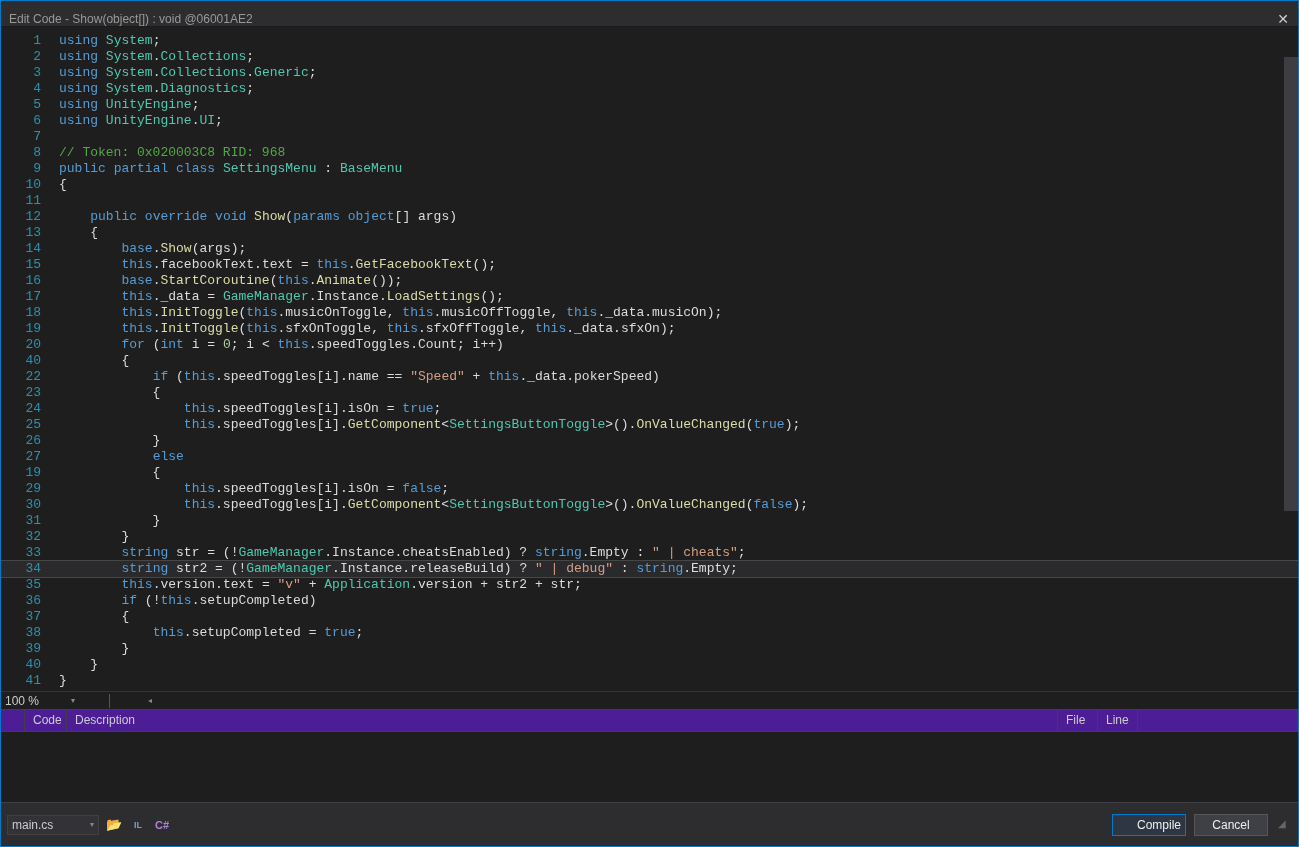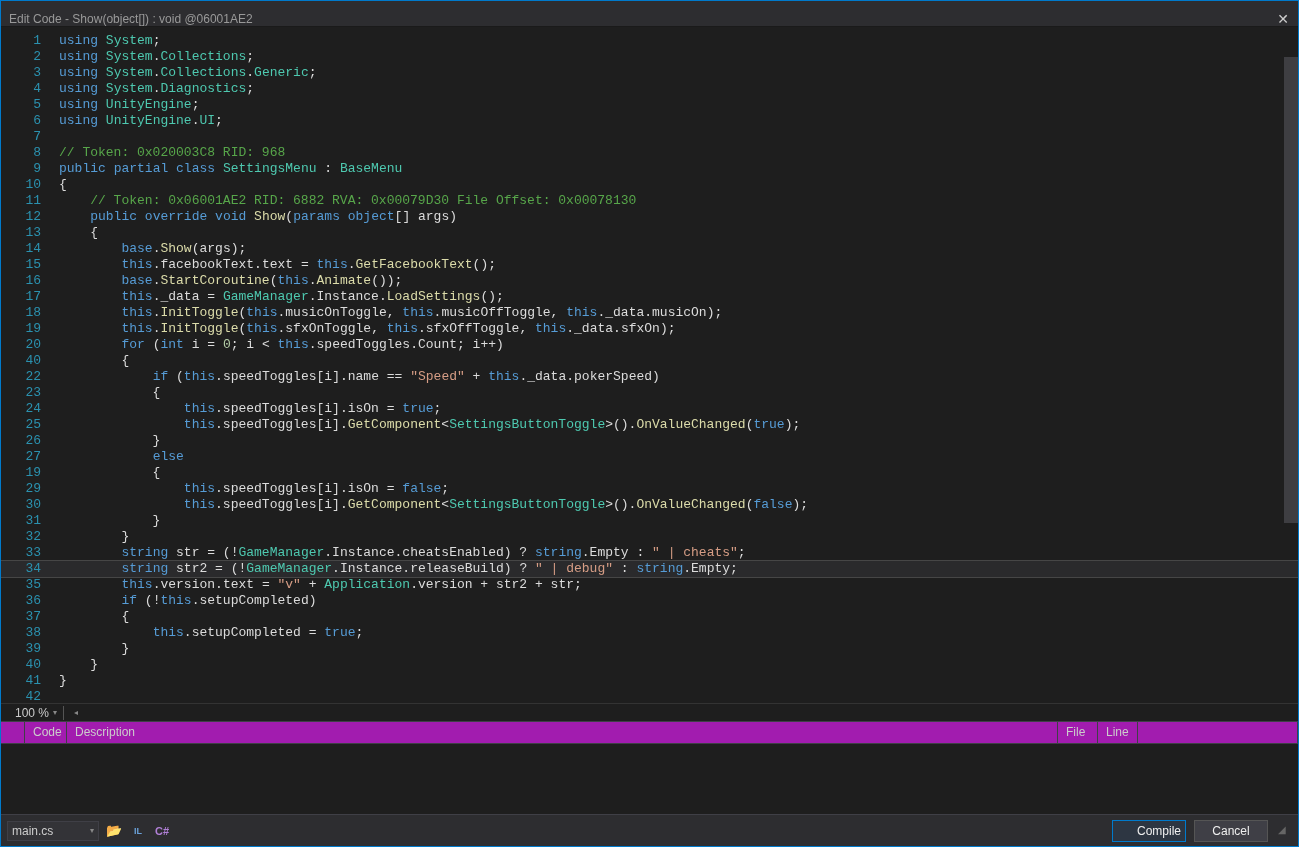--- a/index.html
+++ b/index.html
@@ -57,43 +57,44 @@
 .id { color:#dcdcdc; }
 .mth { color:#dcdcaa; }
 .pn { color:#dcdcdc; }
 .scrollbar-v {
   width:14px; background:#3e3e42; position:absolute; right:0; top:30px; bottom:180px;
 }
 .statusbar-zoom {
   height: 18px;
   background: #1e1e1e;
   display:flex; align-items:center;
-  padding: 0 14px;
+  padding: 0 4px;
   color:#ccc;
   border-top: 1px solid #333;
+  gap: 28px;
 }
 .zoom-sep { width:1px; height:14px; background:#555; margin:0 6px;}
 .dd-arrow{font-size:8px; color:#888; margin-left:4px;}
 .errorlist {
   background:#252526;
   border-top:1px solid #3f3f46;
   display:flex; flex-direction:column;
 }
 .errorlist-header {
   height:22px; display:flex;
-  background:#a21caf;
+  background:#4c1d95;
   border-bottom:1px solid #3f3f46;
 }
 .col-h {
   padding: 3px 8px; color:#ccc;
   border-right:1px solid #3f3f46;
 }
 .errorlist-body { height:70px; background:#1e1e1e;}
 .bottombar {
-  height: 32px;
+  height: 44px;
   background:#2d2d30;
   border-top:1px solid #3f3f46;
   display:flex; align-items:center; justify-content:space-between;
   padding: 0 6px;
 }
 .bb-left { display:flex; align-items:center; gap:6px;}
 .fname-dd {
   width:92px; height:20px;
   background:#333337; border:1px solid #3f3f46;
   color:#ccc; padding:1px 4px;
@@ -124,21 +125,21 @@
       <div class="line"><span class="ln">1</span><span class="code"><span class="kw">using</span><span class="pn"> </span><span class="type">System</span><span class="pn">;</span></span></div>
       <div class="line"><span class="ln">2</span><span class="code"><span class="kw">using</span><span class="pn"> </span><span class="type">System</span><span class="pn">.</span><span class="type">Collections</span><span class="pn">;</span></span></div>
       <div class="line"><span class="ln">3</span><span class="code"><span class="kw">using</span><span class="pn"> </span><span class="type">System</span><span class="pn">.</span><span class="type">Collections</span><span class="pn">.</span><span class="type">Generic</span><span class="pn">;</span></span></div>
       <div class="line"><span class="ln">4</span><span class="code"><span class="kw">using</span><span class="pn"> </span><span class="type">System</span><span class="pn">.</span><span class="type">Diagnostics</span><span class="pn">;</span></span></div>
       <div class="line"><span class="ln">5</span><span class="code"><span class="kw">using</span><span class="pn"> </span><span class="type">UnityEngine</span><span class="pn">;</span></span></div>
       <div class="line"><span class="ln">6</span><span class="code"><span class="kw">using</span><span class="pn"> </span><span class="type">UnityEngine</span><span class="pn">.</span><span class="type">UI</span><span class="pn">;</span></span></div>
       <div class="line"><span class="ln">7</span><span class="code"></span></div>
       <div class="line"><span class="ln">8</span><span class="code"><span class="cm">// Token: 0x020003C8 RID: 968</span></span></div>
       <div class="line"><span class="ln">9</span><span class="code"><span class="kw">public</span><span class="pn"> </span><span class="kw">partial</span><span class="pn"> </span><span class="kw">class</span><span class="pn"> </span><span class="type">SettingsMenu</span><span class="pn"> : </span><span class="type">BaseMenu</span></span></div>
       <div class="line"><span class="ln">10</span><span class="code"><span class="pn">{</span></span></div>
-      <div class="line"><span class="ln">11</span><span class="code"><span class="pn">    </span><span class="cm">// Token: 0x06001AE2 RID: 6882 RVA: 0x00079D30 File Offset: 0x00078130</span></span></div>
+      <div class="line"><span class="ln">11</span><span class="code"><span class="pn">    </span></span></div>
       <div class="line"><span class="ln">12</span><span class="code"><span class="pn">    </span><span class="kw">public</span><span class="pn"> </span><span class="kw">override</span><span class="pn"> </span><span class="kw">void</span><span class="pn"> </span><span class="mth">Show</span><span class="pn">(</span><span class="kw">params</span><span class="pn"> </span><span class="kw">object</span><span class="pn">[] </span><span class="id">args</span><span class="pn">)</span></span></div>
       <div class="line"><span class="ln">13</span><span class="code"><span class="pn">    {</span></span></div>
       <div class="line"><span class="ln">14</span><span class="code"><span class="pn">        </span><span class="kw">base</span><span class="pn">.</span><span class="mth">Show</span><span class="pn">(</span><span class="id">args</span><span class="pn">);</span></span></div>
       <div class="line"><span class="ln">15</span><span class="code"><span class="pn">        </span><span class="kw">this</span><span class="pn">.</span><span class="id">facebookText</span><span class="pn">.</span><span class="id">text</span><span class="pn"> = </span><span class="kw">this</span><span class="pn">.</span><span class="mth">GetFacebookText</span><span class="pn">();</span></span></div>
       <div class="line"><span class="ln">16</span><span class="code"><span class="pn">        </span><span class="kw">base</span><span class="pn">.</span><span class="mth">StartCoroutine</span><span class="pn">(</span><span class="kw">this</span><span class="pn">.</span><span class="mth">Animate</span><span class="pn">());</span></span></div>
       <div class="line"><span class="ln">17</span><span class="code"><span class="pn">        </span><span class="kw">this</span><span class="pn">.</span><span class="id">_data</span><span class="pn"> = </span><span class="type">GameManager</span><span class="pn">.</span><span class="id">Instance</span><span class="pn">.</span><span class="mth">LoadSettings</span><span class="pn">();</span></span></div>
       <div class="line"><span class="ln">18</span><span class="code"><span class="pn">        </span><span class="kw">this</span><span class="pn">.</span><span class="mth">InitToggle</span><span class="pn">(</span><span class="kw">this</span><span class="pn">.</span><span class="id">musicOnToggle</span><span class="pn">, </span><span class="kw">this</span><span class="pn">.</span><span class="id">musicOffToggle</span><span class="pn">, </span><span class="kw">this</span><span class="pn">.</span><span class="id">_data</span><span class="pn">.</span><span class="id">musicOn</span><span class="pn">);</span></span></div>
       <div class="line"><span class="ln">19</span><span class="code"><span class="pn">        </span><span class="kw">this</span><span class="pn">.</span><span class="mth">InitToggle</span><span class="pn">(</span><span class="kw">this</span><span class="pn">.</span><span class="id">sfxOnToggle</span><span class="pn">, </span><span class="kw">this</span><span class="pn">.</span><span class="id">sfxOffToggle</span><span class="pn">, </span><span class="kw">this</span><span class="pn">.</span><span class="id">_data</span><span class="pn">.</span><span class="id">sfxOn</span><span class="pn">);</span></span></div>
       <div class="line"><span class="ln">20</span><span class="code"><span class="pn">        </span><span class="kw">for</span><span class="pn"> (</span><span class="kw">int</span><span class="pn"> </span><span class="id">i</span><span class="pn"> = </span><span class="num">0</span><span class="pn">; </span><span class="id">i</span><span class="pn"> &lt; </span><span class="kw">this</span><span class="pn">.</span><span class="id">speedToggles</span><span class="pn">.</span><span class="id">Count</span><span class="pn">; </span><span class="id">i</span><span class="pn">++)</span></span></div>
       <div class="line"><span class="ln">40</span><span class="code"><span class="pn">        {</span></span></div>

